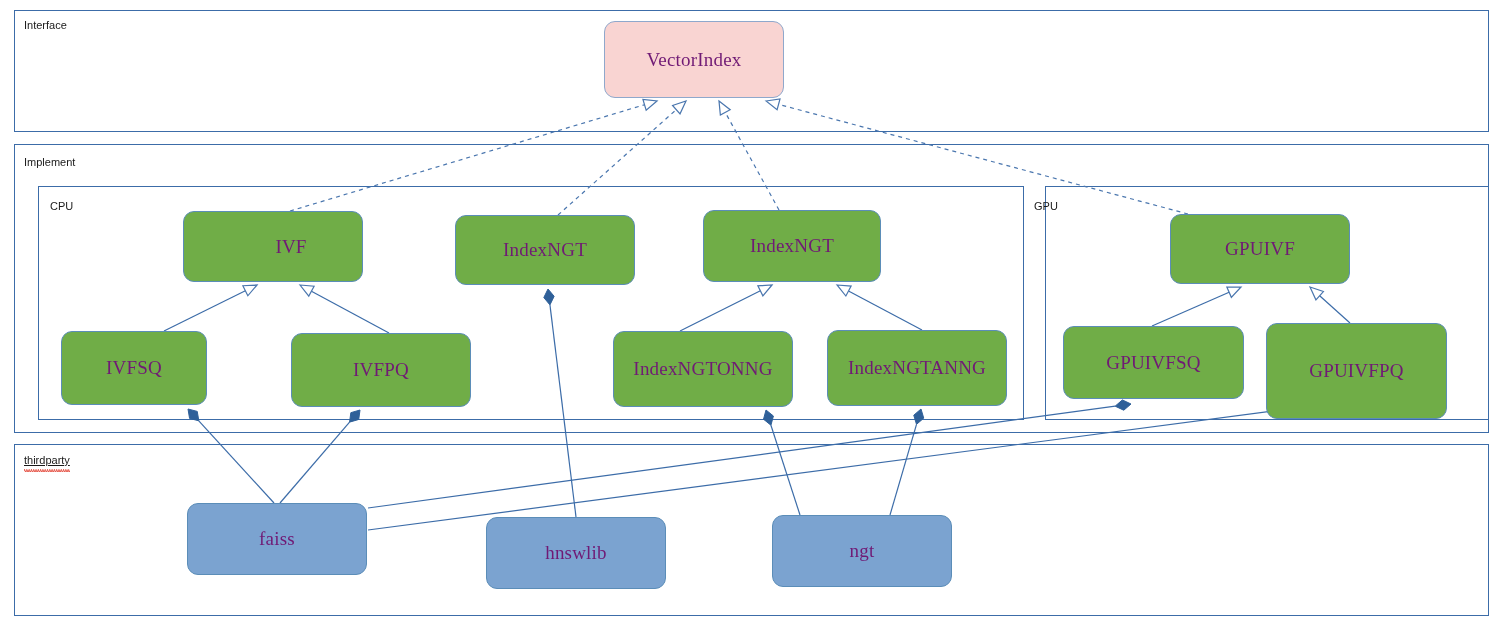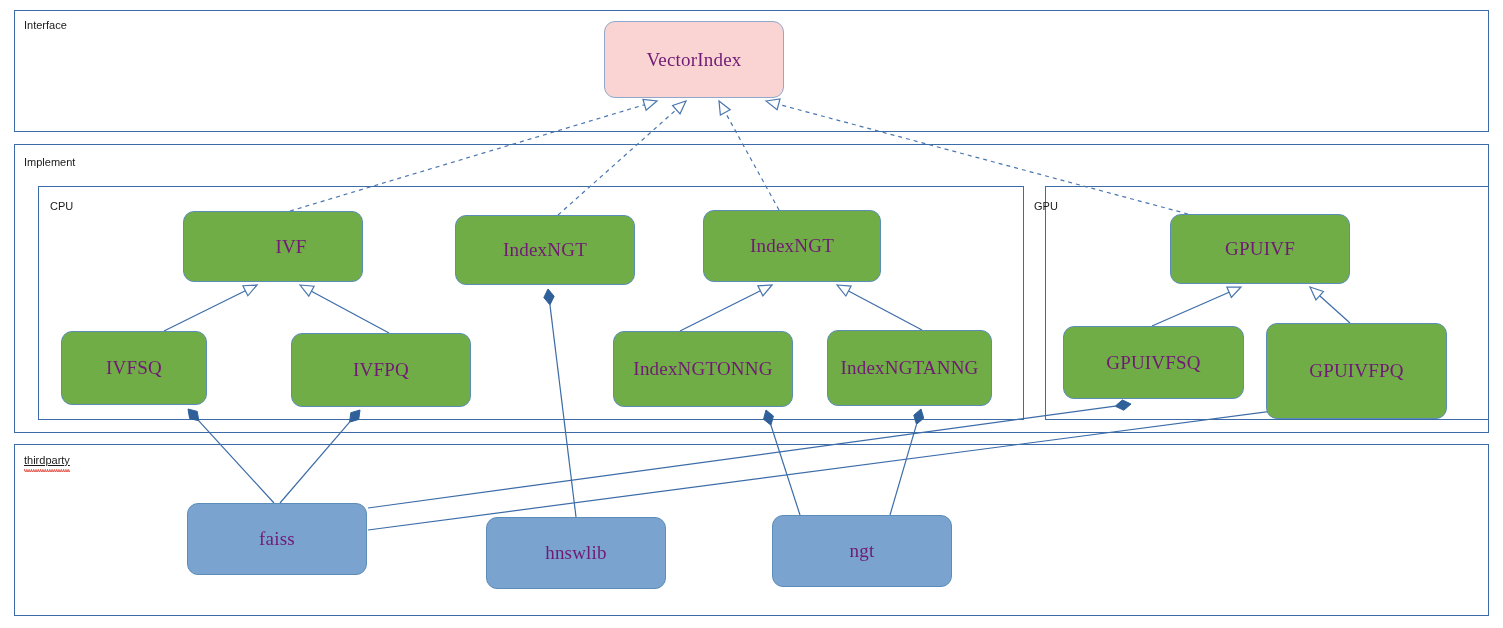--- a/index.html
+++ b/index.html
@@ -170,20 +170,20 @@
     </svg>
   <div id="nodes">
       <div class="node kind-interface" style="left: 604px; top: 21px; width: 180px; height: 77px;">VectorIndex</div>
       <div class="node kind-impl" style="left: 183px; top: 211px; width: 180px; height: 71px; padding-left: 36px;">IVF</div>
       <div class="node kind-impl" style="left: 455px; top: 215px; width: 180px; height: 70px;">IndexNGT</div>
       <div class="node kind-impl" style="left: 703px; top: 210px; width: 178px; height: 72px;">IndexNGT</div>
       <div class="node kind-impl" style="left: 1170px; top: 214px; width: 180px; height: 70px;">GPUIVF</div>
       <div class="node kind-impl" style="left: 61px; top: 331px; width: 146px; height: 74px;">IVFSQ</div>
       <div class="node kind-impl" style="left: 291px; top: 333px; width: 180px; height: 74px;">IVFPQ</div>
       <div class="node kind-impl" style="left: 613px; top: 331px; width: 180px; height: 76px;">IndexNGTONNG</div>
-      <div class="node kind-impl" style="left: 827px; top: 330px; width: 165px; height: 76px;">IndexNGTANNG</div>
+      <div class="node kind-impl" style="left: 827px; top: 330px; width: 180px; height: 76px;">IndexNGTANNG</div>
       <div class="node kind-impl" style="left: 1063px; top: 326px; width: 181px; height: 73px;">GPUIVFSQ</div>
       <div class="node kind-impl" style="left: 1266px; top: 323px; width: 181px; height: 96px;">GPUIVFPQ</div>
       <div class="node kind-thirdparty" style="left: 187px; top: 503px; width: 180px; height: 72px; text-align: center;">faiss</div>
       <div class="node kind-thirdparty" style="left: 486px; top: 517px; width: 180px; height: 72px;">hnswlib</div>
       <div class="node kind-thirdparty" style="left: 772px; top: 515px; width: 180px; height: 72px;">ngt</div>
     </div>
 </div>
 
 </body></html>

